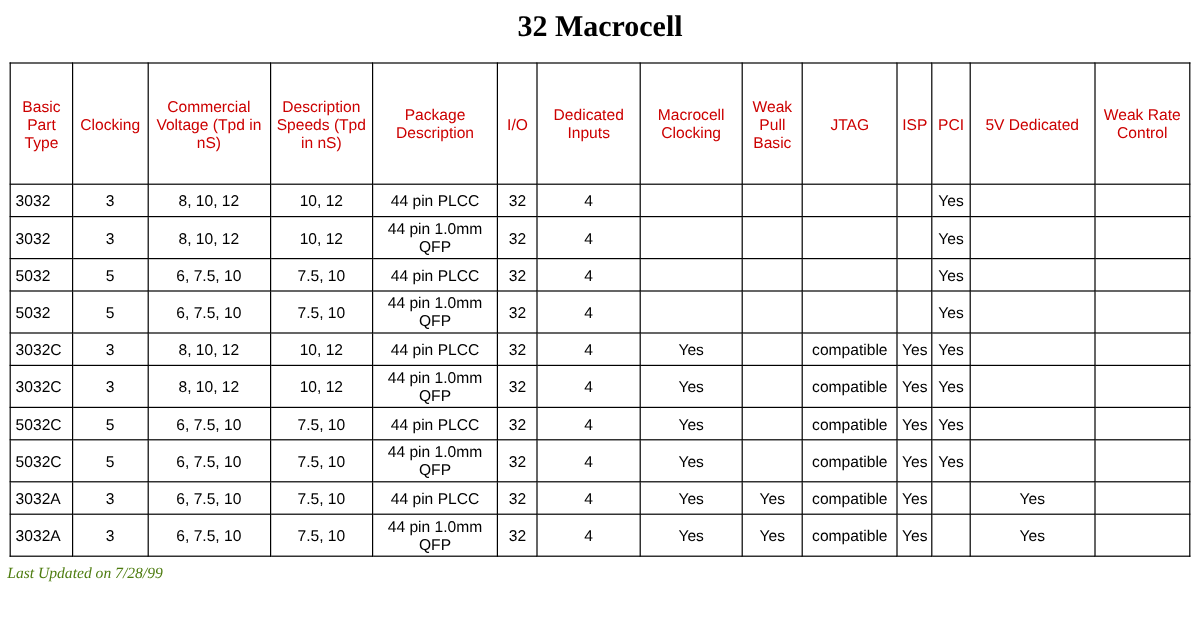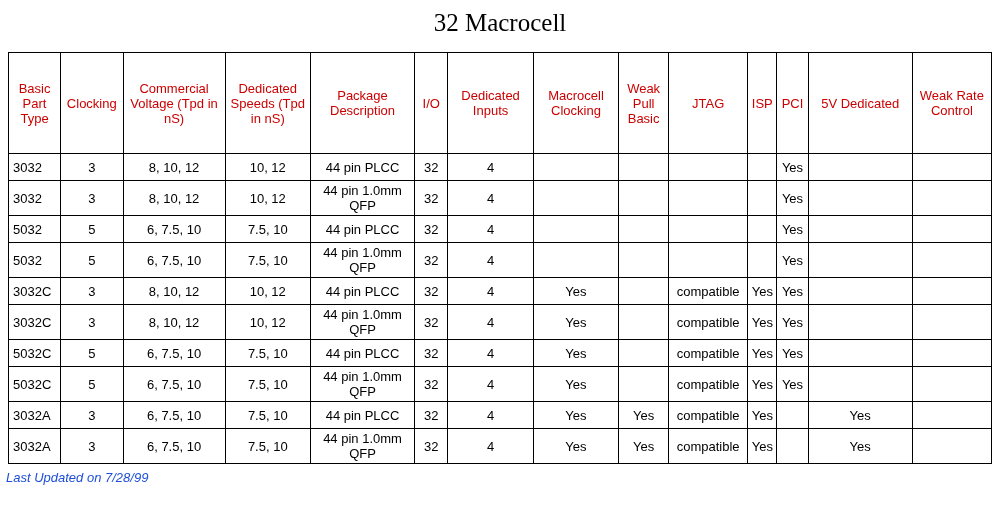--- a/index.html
+++ b/index.html
@@ -16,21 +16,21 @@
   }
   .page {
     position: relative;
     width: 1000px;
     height: 525px;
     box-sizing: border-box;
   }
   .title {
     text-align: center;
     font-family: "Liberation Serif", serif;
-    font-weight: normal;
+    font-weight: bold;
     font-size: 25px;
     color: #000000;
     margin: 8px 0 0 0;
     padding: 0;
     line-height: 30px;
   }
   .table-wrap {
     margin: 14px 8px 0 8px;
   }
   table.spec {
@@ -75,24 +75,24 @@
   col.c7  { width: 82px; }
   col.c8  { width: 48px; }
   col.c9  { width: 76px; }
   col.c10 { width: 28px; }
   col.c11 { width: 30px; }
   col.c12 { width: 100px; }
   col.c13 { width: 76px; }
 
   .footer {
     margin: 6px 0 0 6px;
-    font-family: Liberation Sans, sans-serif;
+    font-family: Liberation Serif, serif;
     font-style: italic;
     font-size: 13px;
-    color: #1d4ed8;
+    color: #4d7c0f;
   }
 </style>
 </head>
 <body>
 
 <div class="page">
 
   <h1 class="title">32 Macrocell</h1>
 
   <div class="table-wrap">
@@ -111,21 +111,21 @@
         <col class="c10">
           <col class="c11">
           <col class="c12">
           <col class="c13">
       </colgroup>
       <thead>
         <tr>
           <th>Basic Part Type</th>
           <th>Clocking</th>
           <th>Commercial Voltage (Tpd in nS)</th>
-          <th>Dedicated Speeds (Tpd in nS)</th>
+          <th>Description Speeds (Tpd in nS)</th>
           <th>Package Description</th>
           <th>I/O</th>
           <th>Dedicated Inputs</th>
           <th>Macrocell Clocking</th>
           <th>Weak Pull Basic</th>
           <th>JTAG</th>
           <th>ISP</th>
           <th>PCI</th>
           <th>5V Dedicated</th>
           <th>Weak Rate Control</th>

